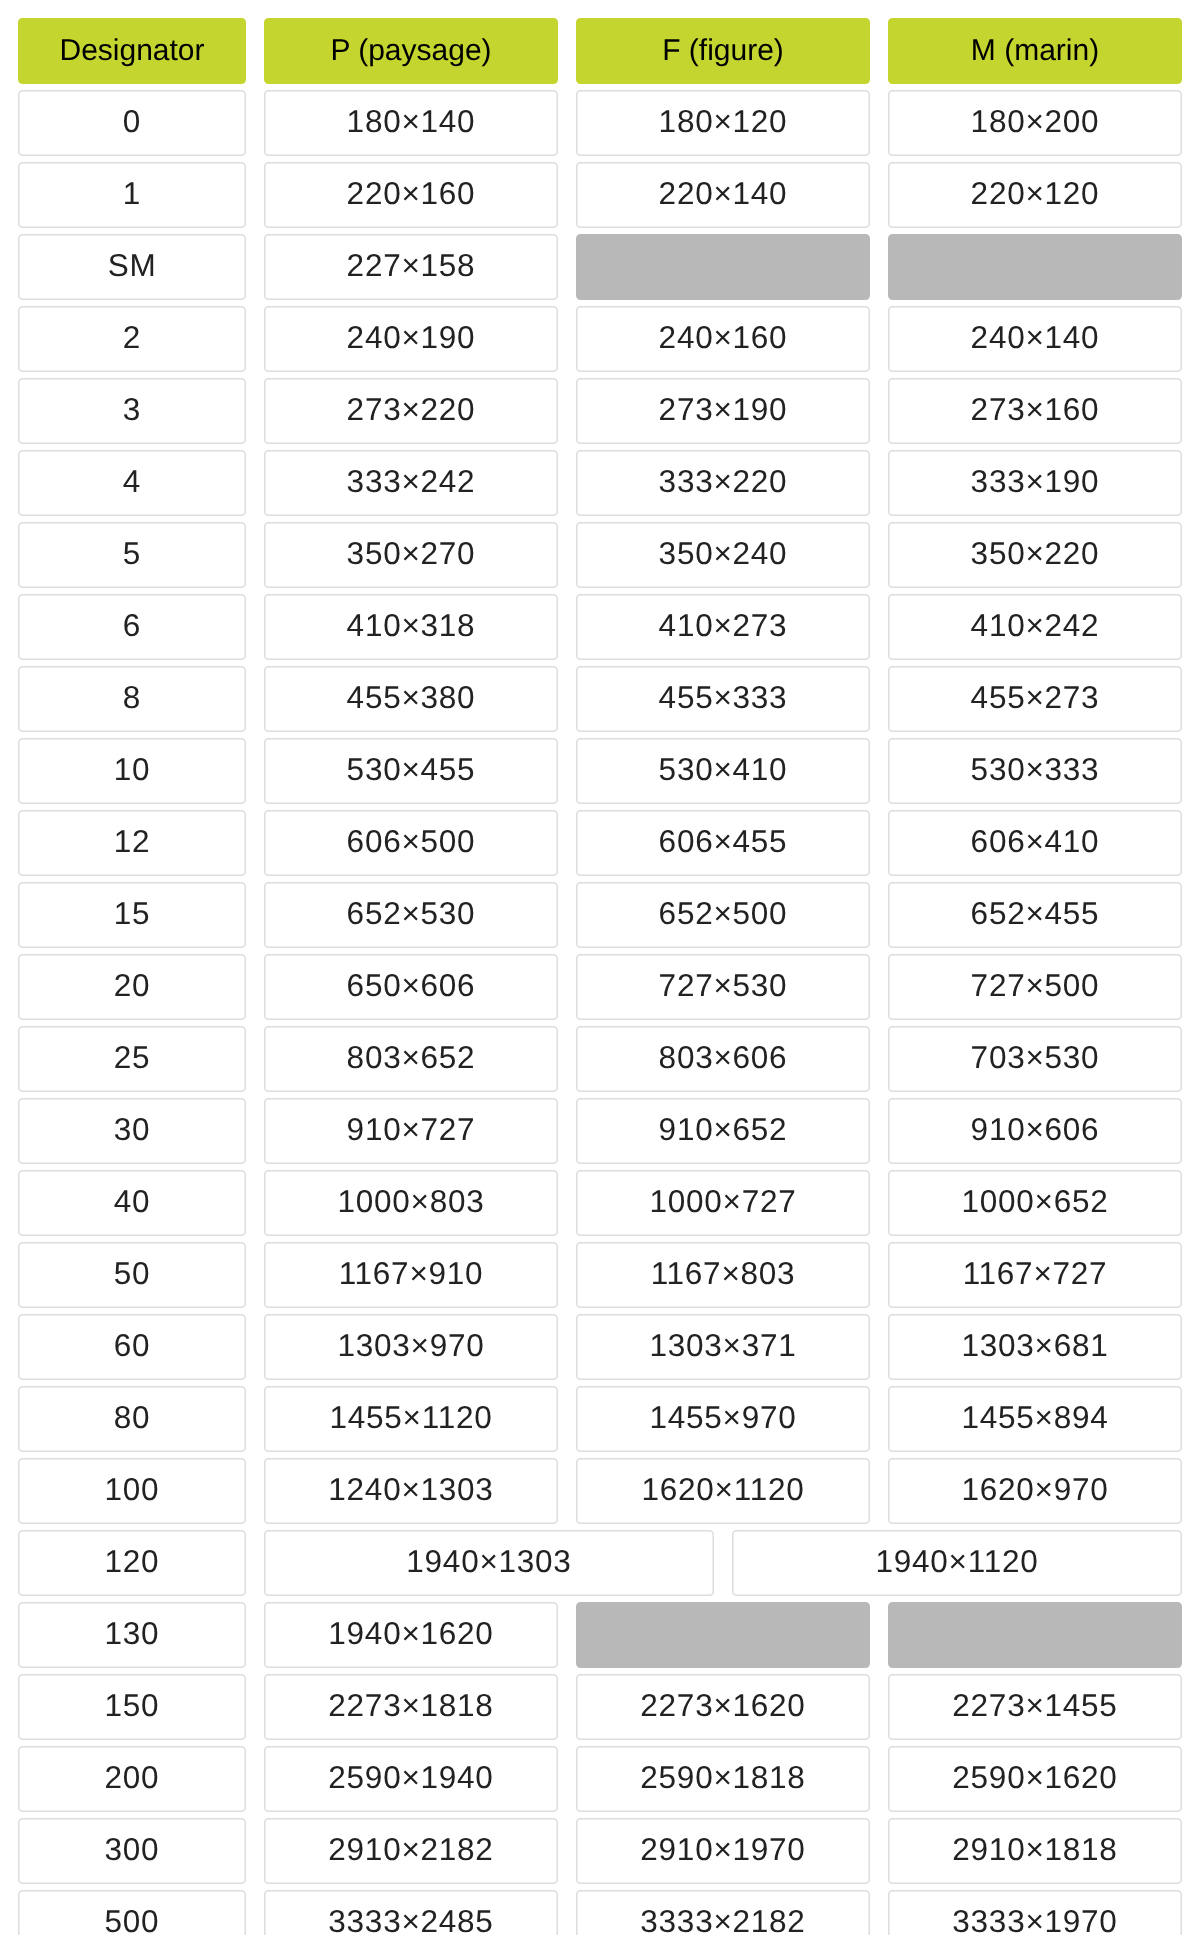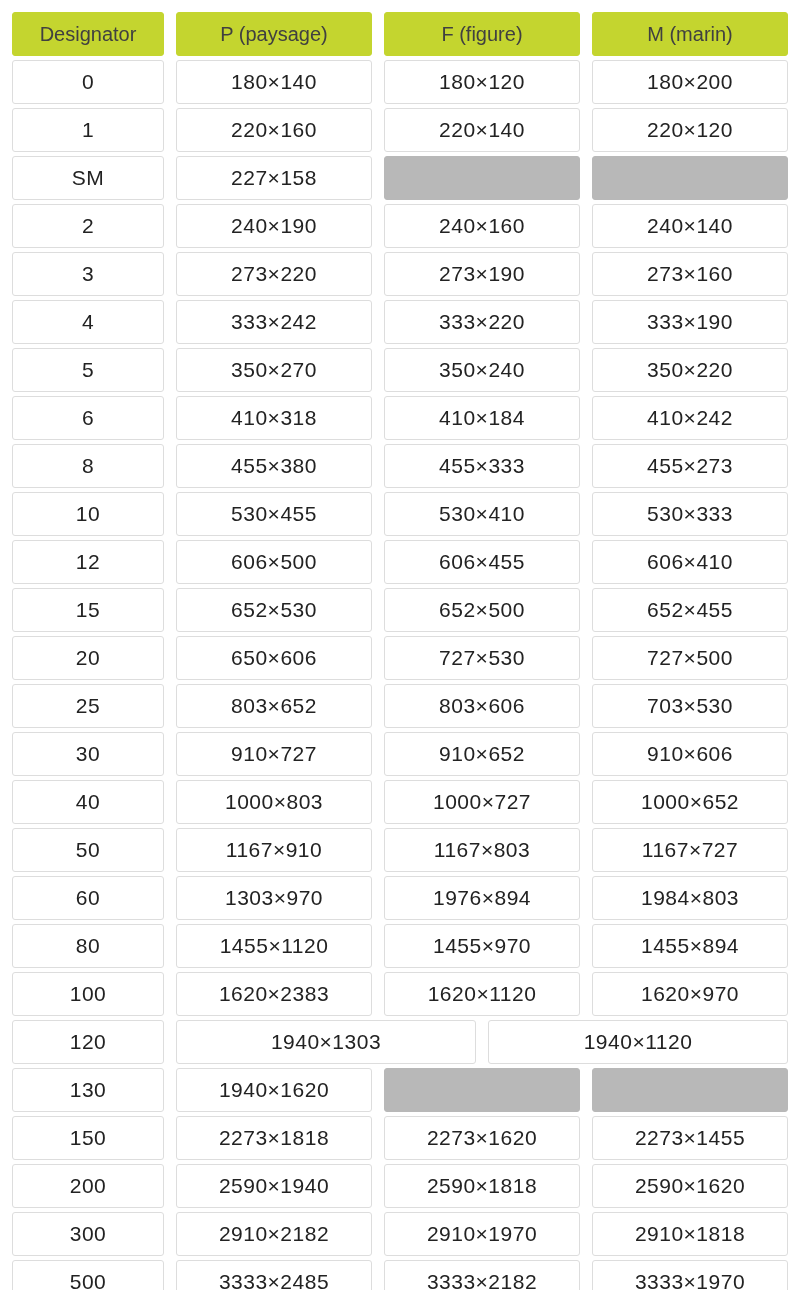--- a/index.html
+++ b/index.html
@@ -28,21 +28,21 @@
     font-size: 21px;
     color: #222;
     border: 1px solid #ddd;
     border-radius: 3px;
     background: #fff;
     letter-spacing: 0.5px;
   }
   .cell.header {
     background: #c4d52f;
     border: 1px solid #c4d52f;
-    color: #404040;
+    color: #000000;
     font-size: 20px;
     letter-spacing: 0;
   }
   .cell.designator {
     flex: 0 0 150px;
   }
   .cell.empty {
     background: #b8b8b8;
     border: 1px solid #b8b8b8;
   }
@@ -95,21 +95,21 @@
     </div>
     <div class="row">
       <div class="cell designator">5</div>
       <div class="cell">350×270</div>
       <div class="cell">350×240</div>
       <div class="cell">350×220</div>
     </div>
     <div class="row">
       <div class="cell designator">6</div>
       <div class="cell">410×318</div>
-      <div class="cell">410×184</div>
+      <div class="cell">410×273</div>
       <div class="cell">410×242</div>
     </div>
     <div class="row">
       <div class="cell designator">8</div>
       <div class="cell">455×380</div>
       <div class="cell">455×333</div>
       <div class="cell">455×273</div>
     </div>
     <div class="row">
       <div class="cell designator">10</div>
@@ -155,32 +155,32 @@
     </div>
     <div class="row">
       <div class="cell designator">50</div>
       <div class="cell">1167×910</div>
       <div class="cell">1167×803</div>
       <div class="cell">1167×727</div>
     </div>
     <div class="row">
       <div class="cell designator">60</div>
       <div class="cell">1303×970</div>
-      <div class="cell">1976×894</div>
-      <div class="cell">1984×803</div>
+      <div class="cell">1303×371</div>
+      <div class="cell">1303×681</div>
     </div>
     <div class="row">
       <div class="cell designator">80</div>
       <div class="cell">1455×1120</div>
       <div class="cell">1455×970</div>
       <div class="cell">1455×894</div>
     </div>
     <div class="row">
       <div class="cell designator">100</div>
-      <div class="cell">1620×2383</div>
+      <div class="cell">1240×1303</div>
       <div class="cell">1620×1120</div>
       <div class="cell">1620×970</div>
     </div>
     <div class="row">
       <div class="cell designator">120</div>
       <div class="cell">1940×1303</div>
       <div class="cell">1940×1120</div>
     </div>
     <div class="row">
       <div class="cell designator">130</div>

